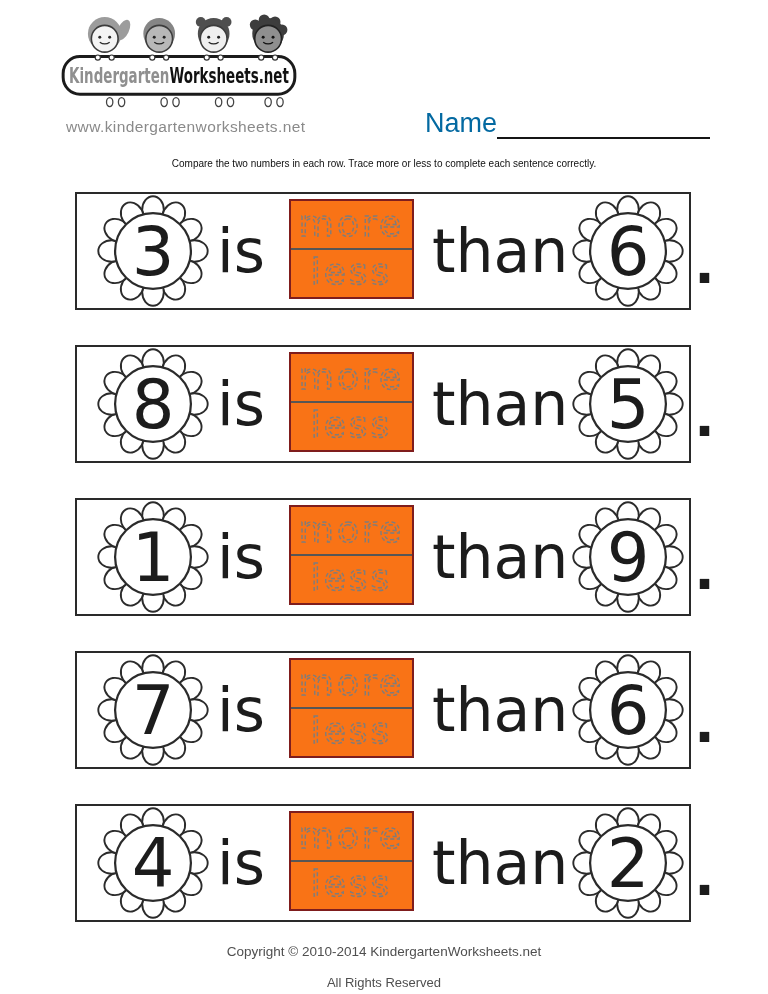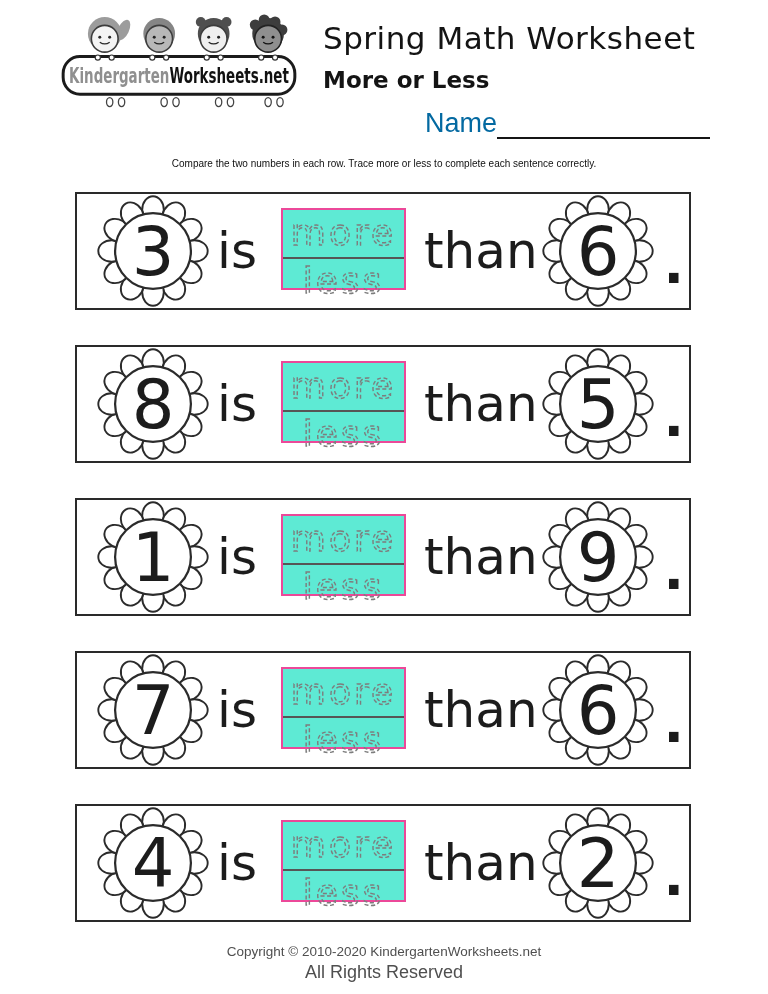--- a/index.html
+++ b/index.html
@@ -13,32 +13,32 @@
   .ws-title { font-family:"DejaVu Sans", sans-serif; font-size:31px; font-weight:500; color:#141414; letter-spacing:.5px; }
   .ws-subtitle { font-family:"DejaVu Sans", sans-serif; font-size:23px; font-weight:600; color:#141414; margin-top:11px; }
   .name-row { position:absolute; left:425px; top:108px; font-size:27px; color:#0369a1; white-space:nowrap; }
   .name-underline { display:inline-block; width:213px; height:30px; border-bottom:2px solid #151515; vertical-align:bottom; }
   .instruction { position:absolute; left:0; top:158px; width:768px; text-align:center; font-size:10px; color:#101010; }
 
   
   .rows { position:absolute; left:75px; top:192px; width:616px; }
   .row { height:118px; border:2px solid #2a2a2a; margin-bottom:35px; display:flex; align-items:center; padding-left:20px; background:#fff; }
   .flower { width:112px; height:112px; flex:0 0 auto; }
-  .word { font-family:"DejaVu Sans", sans-serif; font-size:50px; font-weight:400; color:#1c1c1c; line-height:1; }
+  .word { font-family:"DejaVu Sans", sans-serif; font-size:60px; font-weight:400; color:#1c1c1c; line-height:1; }
   .is-word { margin-left:8px; }
   .than-word { margin-left:18px; }
   .flower-right { margin-left:4px; }
   .period { margin-left:10px; font-size:54px; font-weight:700; transform:translateY(14px); }
-  .trace-box { margin-left:24px; width:125px; height:82px; border:2px solid #ec4899; background:#5eead4; flex:0 0 auto; margin-top:-4px; }
+  .trace-box { margin-left:24px; width:125px; height:100px; border:2px solid #7f1d1d; background:#f97316; flex:0 0 auto; margin-top:-4px; }
   .trace-box svg { display:block; width:121px; height:96px; }
 
   
   .footer { position:absolute; left:0; top:944px; width:768px; text-align:center; color:#4f4f4f; }
   .footer-line1 { font-size:13.5px; }
-  .footer-line2 { font-size:18px; margin-top:3px; }
+  .footer-line2 { font-size:13px; margin-top:16px; }
 
   .defs-svg { position:absolute; width:0; height:0; }
 </style>
 </head>
 <body>
 
 <svg class="defs-svg" aria-hidden="true">
   <defs>
     <g id="flower-base" stroke="#2b2b2b" stroke-width="2.2" fill="#ffffff">
       <ellipse cx="65" cy="17" rx="12.5" ry="15.5"></ellipse>
@@ -122,137 +122,134 @@
           <ellipse cx="62" cy="91" rx="3.2" ry="4.5"></ellipse>
         <ellipse cx="105" cy="91" rx="3.2" ry="4.5"></ellipse>
           <ellipse cx="117" cy="91" rx="3.2" ry="4.5"></ellipse>
         <ellipse cx="160" cy="91" rx="3.2" ry="4.5"></ellipse>
           <ellipse cx="172" cy="91" rx="3.2" ry="4.5"></ellipse>
         <ellipse cx="210" cy="91" rx="3.2" ry="4.5"></ellipse>
           <ellipse cx="222" cy="91" rx="3.2" ry="4.5"></ellipse>
       </g>
     </svg>
   </div>
-
-  <div class="title-block">
-    <div class="ws-title">Spring Math Worksheet</div>
-    <div class="ws-subtitle">More or Less</div>
+  <div class="logo-url">www.kindergartenworksheets.net</div>
+
+
+  <div class="name-row"><span>Name</span><span class="name-underline"></span></div>
+
+  <div class="instruction">Compare the two numbers in each row. Trace more or less to complete each sentence correctly.</div>
+
+  <div class="rows">
+
+    <div class="row">
+      <svg class="flower" viewBox="0 0 130 130">
+          <use href="#flower-base"></use>
+          <text x="65" y="93" text-anchor="middle" font-family="DejaVu Sans, sans-serif" font-size="78" fill="#1c1c1c">3</text>
+        </svg>
+      <span class="word is-word">is</span>
+      <div class="trace-box">
+        <svg viewBox="0 0 121 96">
+          <text x="60.5" y="35" text-anchor="middle" font-family="DejaVu Sans, sans-serif" font-size="36" letter-spacing="3" fill="none" stroke="#7d7d7d" stroke-width="1.4" stroke-dasharray="4 2.5">more</text>
+          <line x1="0" y1="48" x2="121" y2="48" stroke="#565656" stroke-width="2"></line>
+          <text x="60.5" y="83" text-anchor="middle" font-family="DejaVu Sans, sans-serif" font-size="36" letter-spacing="3" fill="none" stroke="#7d7d7d" stroke-width="1.4" stroke-dasharray="4 2.5">less</text>
+        </svg>
+      </div>
+      <span class="word than-word">than</span>
+      <svg class="flower flower-right" viewBox="0 0 130 130">
+          <use href="#flower-base"></use>
+          <text x="65" y="93" text-anchor="middle" font-family="DejaVu Sans, sans-serif" font-size="78" fill="#1c1c1c">6</text>
+        </svg>
+      <span class="word period">.</span>
+    </div>
+
+    <div class="row">
+      <svg class="flower" viewBox="0 0 130 130">
+          <use href="#flower-base"></use>
+          <text x="65" y="93" text-anchor="middle" font-family="DejaVu Sans, sans-serif" font-size="78" fill="#1c1c1c">8</text>
+        </svg>
+      <span class="word is-word">is</span>
+      <div class="trace-box">
+        <svg viewBox="0 0 121 96">
+          <text x="60.5" y="35" text-anchor="middle" font-family="DejaVu Sans, sans-serif" font-size="36" letter-spacing="3" fill="none" stroke="#7d7d7d" stroke-width="1.4" stroke-dasharray="4 2.5">more</text>
+          <line x1="0" y1="48" x2="121" y2="48" stroke="#565656" stroke-width="2"></line>
+          <text x="60.5" y="83" text-anchor="middle" font-family="DejaVu Sans, sans-serif" font-size="36" letter-spacing="3" fill="none" stroke="#7d7d7d" stroke-width="1.4" stroke-dasharray="4 2.5">less</text>
+        </svg>
+      </div>
+      <span class="word than-word">than</span>
+      <svg class="flower flower-right" viewBox="0 0 130 130">
+          <use href="#flower-base"></use>
+          <text x="65" y="93" text-anchor="middle" font-family="DejaVu Sans, sans-serif" font-size="78" fill="#1c1c1c">5</text>
+        </svg>
+      <span class="word period">.</span>
+    </div>
+
+    <div class="row">
+      <svg class="flower" viewBox="0 0 130 130">
+          <use href="#flower-base"></use>
+          <text x="65" y="93" text-anchor="middle" font-family="DejaVu Sans, sans-serif" font-size="78" fill="#1c1c1c">1</text>
+        </svg>
+      <span class="word is-word">is</span>
+      <div class="trace-box">
+        <svg viewBox="0 0 121 96">
+          <text x="60.5" y="35" text-anchor="middle" font-family="DejaVu Sans, sans-serif" font-size="36" letter-spacing="3" fill="none" stroke="#7d7d7d" stroke-width="1.4" stroke-dasharray="4 2.5">more</text>
+          <line x1="0" y1="48" x2="121" y2="48" stroke="#565656" stroke-width="2"></line>
+          <text x="60.5" y="83" text-anchor="middle" font-family="DejaVu Sans, sans-serif" font-size="36" letter-spacing="3" fill="none" stroke="#7d7d7d" stroke-width="1.4" stroke-dasharray="4 2.5">less</text>
+        </svg>
+      </div>
+      <span class="word than-word">than</span>
+      <svg class="flower flower-right" viewBox="0 0 130 130">
+          <use href="#flower-base"></use>
+          <text x="65" y="93" text-anchor="middle" font-family="DejaVu Sans, sans-serif" font-size="78" fill="#1c1c1c">9</text>
+        </svg>
+      <span class="word period">.</span>
+    </div>
+
+    <div class="row">
+      <svg class="flower" viewBox="0 0 130 130">
+          <use href="#flower-base"></use>
+          <text x="65" y="93" text-anchor="middle" font-family="DejaVu Sans, sans-serif" font-size="78" fill="#1c1c1c">7</text>
+        </svg>
+      <span class="word is-word">is</span>
+      <div class="trace-box">
+        <svg viewBox="0 0 121 96">
+          <text x="60.5" y="35" text-anchor="middle" font-family="DejaVu Sans, sans-serif" font-size="36" letter-spacing="3" fill="none" stroke="#7d7d7d" stroke-width="1.4" stroke-dasharray="4 2.5">more</text>
+          <line x1="0" y1="48" x2="121" y2="48" stroke="#565656" stroke-width="2"></line>
+          <text x="60.5" y="83" text-anchor="middle" font-family="DejaVu Sans, sans-serif" font-size="36" letter-spacing="3" fill="none" stroke="#7d7d7d" stroke-width="1.4" stroke-dasharray="4 2.5">less</text>
+        </svg>
+      </div>
+      <span class="word than-word">than</span>
+      <svg class="flower flower-right" viewBox="0 0 130 130">
+          <use href="#flower-base"></use>
+          <text x="65" y="93" text-anchor="middle" font-family="DejaVu Sans, sans-serif" font-size="78" fill="#1c1c1c">6</text>
+        </svg>
+      <span class="word period">.</span>
+    </div>
+
+    <div class="row">
+      <svg class="flower" viewBox="0 0 130 130">
+          <use href="#flower-base"></use>
+          <text x="65" y="93" text-anchor="middle" font-family="DejaVu Sans, sans-serif" font-size="78" fill="#1c1c1c">4</text>
+        </svg>
+      <span class="word is-word">is</span>
+      <div class="trace-box">
+        <svg viewBox="0 0 121 96">
+          <text x="60.5" y="35" text-anchor="middle" font-family="DejaVu Sans, sans-serif" font-size="36" letter-spacing="3" fill="none" stroke="#7d7d7d" stroke-width="1.4" stroke-dasharray="4 2.5">more</text>
+          <line x1="0" y1="48" x2="121" y2="48" stroke="#565656" stroke-width="2"></line>
+          <text x="60.5" y="83" text-anchor="middle" font-family="DejaVu Sans, sans-serif" font-size="36" letter-spacing="3" fill="none" stroke="#7d7d7d" stroke-width="1.4" stroke-dasharray="4 2.5">less</text>
+        </svg>
+      </div>
+      <span class="word than-word">than</span>
+      <svg class="flower flower-right" viewBox="0 0 130 130">
+          <use href="#flower-base"></use>
+          <text x="65" y="93" text-anchor="middle" font-family="DejaVu Sans, sans-serif" font-size="78" fill="#1c1c1c">2</text>
+        </svg>
+      <span class="word period">.</span>
+    </div>
+
   </div>
 
-  <div class="name-row"><span>Name</span><span class="name-underline"></span></div>
-
-  <div class="instruction">Compare the two numbers in each row. Trace more or less to complete each sentence correctly.</div>
-
-  <div class="rows">
-
-    <div class="row">
-      <svg class="flower" viewBox="0 0 130 130">
-          <use href="#flower-base"></use>
-          <text x="65" y="93" text-anchor="middle" font-family="DejaVu Sans, sans-serif" font-size="78" fill="#1c1c1c">3</text>
-        </svg>
-      <span class="word is-word">is</span>
-      <div class="trace-box">
-        <svg viewBox="0 0 121 96">
-          <text x="60.5" y="35" text-anchor="middle" font-family="DejaVu Sans, sans-serif" font-size="36" letter-spacing="3" fill="none" stroke="#7d7d7d" stroke-width="1.4" stroke-dasharray="4 2.5">more</text>
-          <line x1="0" y1="48" x2="121" y2="48" stroke="#565656" stroke-width="2"></line>
-          <text x="60.5" y="83" text-anchor="middle" font-family="DejaVu Sans, sans-serif" font-size="36" letter-spacing="3" fill="none" stroke="#7d7d7d" stroke-width="1.4" stroke-dasharray="4 2.5">less</text>
-        </svg>
-      </div>
-      <span class="word than-word">than</span>
-      <svg class="flower flower-right" viewBox="0 0 130 130">
-          <use href="#flower-base"></use>
-          <text x="65" y="93" text-anchor="middle" font-family="DejaVu Sans, sans-serif" font-size="78" fill="#1c1c1c">6</text>
-        </svg>
-      <span class="word period">.</span>
-    </div>
-
-    <div class="row">
-      <svg class="flower" viewBox="0 0 130 130">
-          <use href="#flower-base"></use>
-          <text x="65" y="93" text-anchor="middle" font-family="DejaVu Sans, sans-serif" font-size="78" fill="#1c1c1c">8</text>
-        </svg>
-      <span class="word is-word">is</span>
-      <div class="trace-box">
-        <svg viewBox="0 0 121 96">
-          <text x="60.5" y="35" text-anchor="middle" font-family="DejaVu Sans, sans-serif" font-size="36" letter-spacing="3" fill="none" stroke="#7d7d7d" stroke-width="1.4" stroke-dasharray="4 2.5">more</text>
-          <line x1="0" y1="48" x2="121" y2="48" stroke="#565656" stroke-width="2"></line>
-          <text x="60.5" y="83" text-anchor="middle" font-family="DejaVu Sans, sans-serif" font-size="36" letter-spacing="3" fill="none" stroke="#7d7d7d" stroke-width="1.4" stroke-dasharray="4 2.5">less</text>
-        </svg>
-      </div>
-      <span class="word than-word">than</span>
-      <svg class="flower flower-right" viewBox="0 0 130 130">
-          <use href="#flower-base"></use>
-          <text x="65" y="93" text-anchor="middle" font-family="DejaVu Sans, sans-serif" font-size="78" fill="#1c1c1c">5</text>
-        </svg>
-      <span class="word period">.</span>
-    </div>
-
-    <div class="row">
-      <svg class="flower" viewBox="0 0 130 130">
-          <use href="#flower-base"></use>
-          <text x="65" y="93" text-anchor="middle" font-family="DejaVu Sans, sans-serif" font-size="78" fill="#1c1c1c">1</text>
-        </svg>
-      <span class="word is-word">is</span>
-      <div class="trace-box">
-        <svg viewBox="0 0 121 96">
-          <text x="60.5" y="35" text-anchor="middle" font-family="DejaVu Sans, sans-serif" font-size="36" letter-spacing="3" fill="none" stroke="#7d7d7d" stroke-width="1.4" stroke-dasharray="4 2.5">more</text>
-          <line x1="0" y1="48" x2="121" y2="48" stroke="#565656" stroke-width="2"></line>
-          <text x="60.5" y="83" text-anchor="middle" font-family="DejaVu Sans, sans-serif" font-size="36" letter-spacing="3" fill="none" stroke="#7d7d7d" stroke-width="1.4" stroke-dasharray="4 2.5">less</text>
-        </svg>
-      </div>
-      <span class="word than-word">than</span>
-      <svg class="flower flower-right" viewBox="0 0 130 130">
-          <use href="#flower-base"></use>
-          <text x="65" y="93" text-anchor="middle" font-family="DejaVu Sans, sans-serif" font-size="78" fill="#1c1c1c">9</text>
-        </svg>
-      <span class="word period">.</span>
-    </div>
-
-    <div class="row">
-      <svg class="flower" viewBox="0 0 130 130">
-          <use href="#flower-base"></use>
-          <text x="65" y="93" text-anchor="middle" font-family="DejaVu Sans, sans-serif" font-size="78" fill="#1c1c1c">7</text>
-        </svg>
-      <span class="word is-word">is</span>
-      <div class="trace-box">
-        <svg viewBox="0 0 121 96">
-          <text x="60.5" y="35" text-anchor="middle" font-family="DejaVu Sans, sans-serif" font-size="36" letter-spacing="3" fill="none" stroke="#7d7d7d" stroke-width="1.4" stroke-dasharray="4 2.5">more</text>
-          <line x1="0" y1="48" x2="121" y2="48" stroke="#565656" stroke-width="2"></line>
-          <text x="60.5" y="83" text-anchor="middle" font-family="DejaVu Sans, sans-serif" font-size="36" letter-spacing="3" fill="none" stroke="#7d7d7d" stroke-width="1.4" stroke-dasharray="4 2.5">less</text>
-        </svg>
-      </div>
-      <span class="word than-word">than</span>
-      <svg class="flower flower-right" viewBox="0 0 130 130">
-          <use href="#flower-base"></use>
-          <text x="65" y="93" text-anchor="middle" font-family="DejaVu Sans, sans-serif" font-size="78" fill="#1c1c1c">6</text>
-        </svg>
-      <span class="word period">.</span>
-    </div>
-
-    <div class="row">
-      <svg class="flower" viewBox="0 0 130 130">
-          <use href="#flower-base"></use>
-          <text x="65" y="93" text-anchor="middle" font-family="DejaVu Sans, sans-serif" font-size="78" fill="#1c1c1c">4</text>
-        </svg>
-      <span class="word is-word">is</span>
-      <div class="trace-box">
-        <svg viewBox="0 0 121 96">
-          <text x="60.5" y="35" text-anchor="middle" font-family="DejaVu Sans, sans-serif" font-size="36" letter-spacing="3" fill="none" stroke="#7d7d7d" stroke-width="1.4" stroke-dasharray="4 2.5">more</text>
-          <line x1="0" y1="48" x2="121" y2="48" stroke="#565656" stroke-width="2"></line>
-          <text x="60.5" y="83" text-anchor="middle" font-family="DejaVu Sans, sans-serif" font-size="36" letter-spacing="3" fill="none" stroke="#7d7d7d" stroke-width="1.4" stroke-dasharray="4 2.5">less</text>
-        </svg>
-      </div>
-      <span class="word than-word">than</span>
-      <svg class="flower flower-right" viewBox="0 0 130 130">
-          <use href="#flower-base"></use>
-          <text x="65" y="93" text-anchor="middle" font-family="DejaVu Sans, sans-serif" font-size="78" fill="#1c1c1c">2</text>
-        </svg>
-      <span class="word period">.</span>
-    </div>
-
-  </div>
-
   <div class="footer">
-    <div class="footer-line1">Copyright © 2010-2020 KindergartenWorksheets.net</div>
+    <div class="footer-line1">Copyright © 2010-2014 KindergartenWorksheets.net</div>
     <div class="footer-line2">All Rights Reserved</div>
   </div>
 
 </div>
 
 </body></html>

